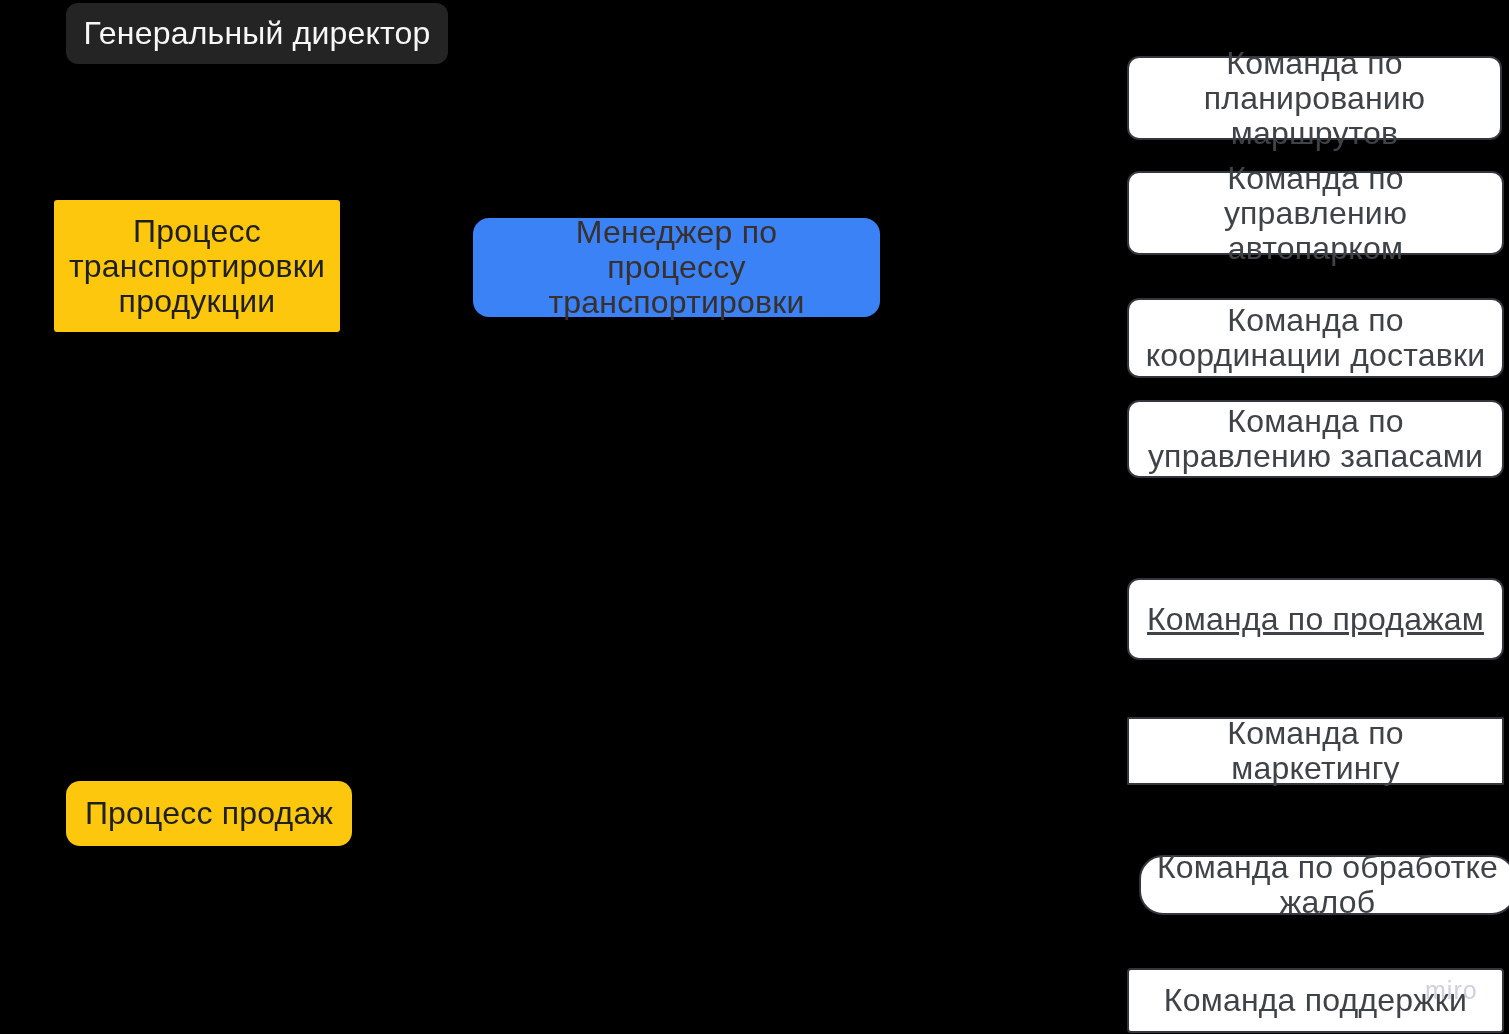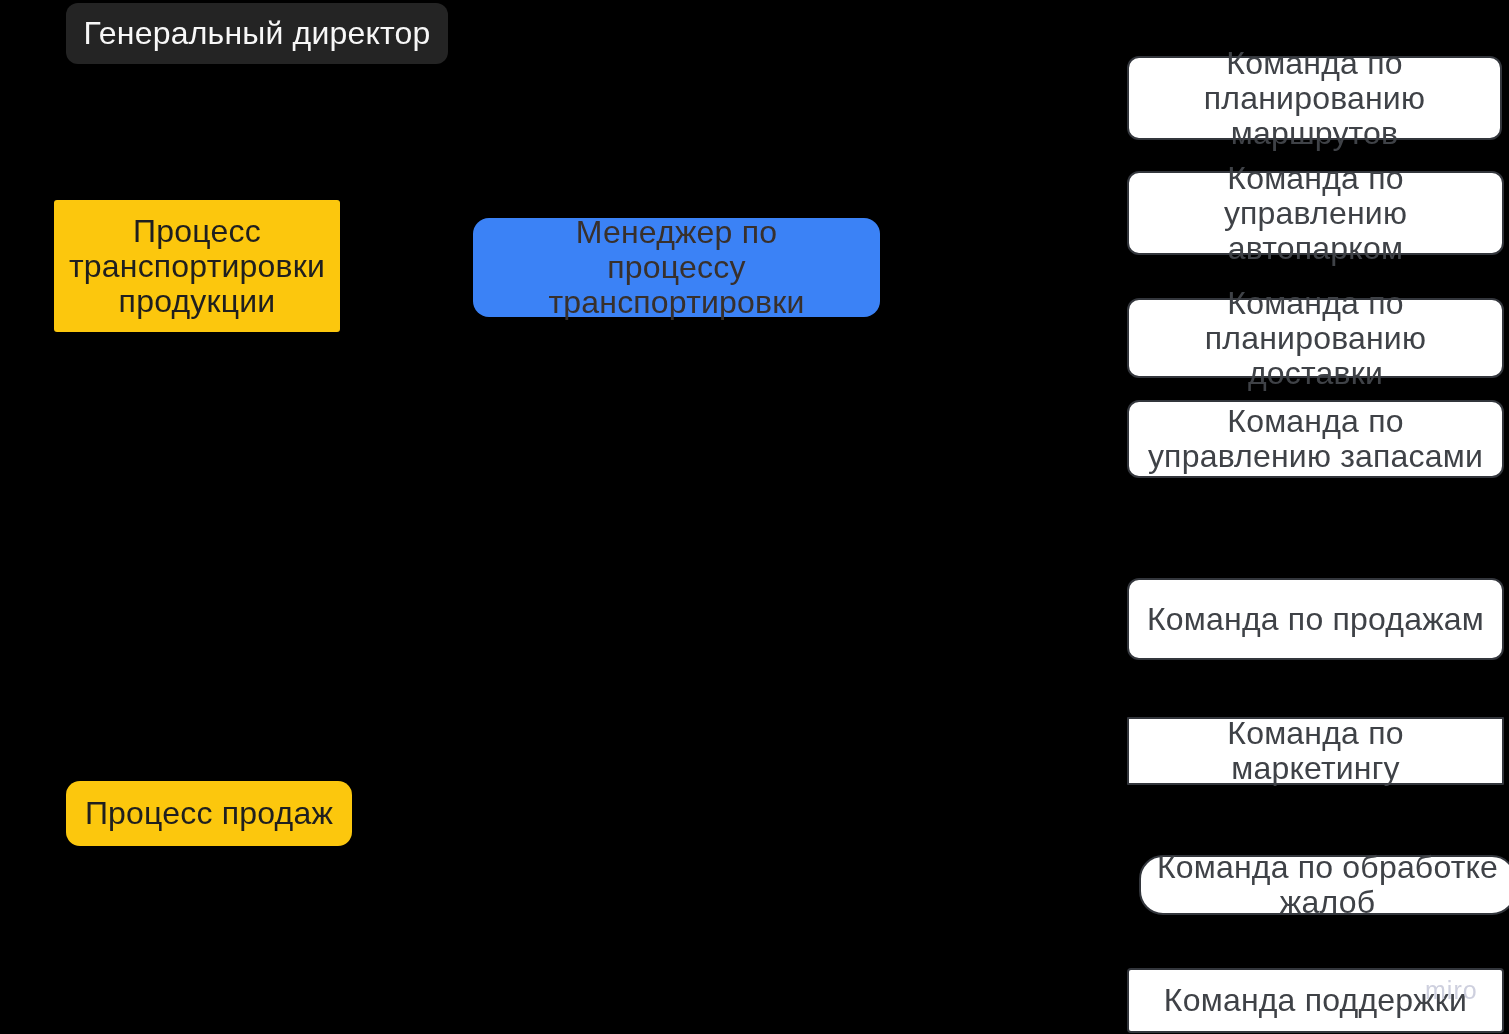--- a/index.html
+++ b/index.html
@@ -31,21 +31,21 @@
   
   .n0  { left: 66px;   top: 3px;   width: 382px; height: 61px;  border-radius: 12px; }
   .n1  { left: 54px;   top: 200px; width: 286px; height: 132px; border-radius: 3px; }
   .n2  { left: 473px;  top: 218px; width: 407px; height: 99px;  border-radius: 16px; padding: 4px 34px; }
   .n3  { left: 66px;   top: 781px; width: 286px; height: 65px;  border-radius: 14px; }
   .n4  { left: 472px;  top: 781px; width: 393px; height: 63px;  border-radius: 15px; padding: 4px 8px; }
   .n5  { left: 1127px; top: 56px;  width: 375px; height: 84px;  border-radius: 12px; }
   .n6  { left: 1127px; top: 171px; width: 377px; height: 84px;  border-radius: 12px; }
   .n7  { left: 1127px; top: 298px; width: 377px; height: 80px;  border-radius: 12px; }
   .n8  { left: 1127px; top: 400px; width: 377px; height: 78px;  border-radius: 12px; }
-  .n9  { left: 1127px; top: 578px; width: 377px; height: 82px;  border-radius: 12px; }
+  .n9  { left: 1127px; top: 578px; width: 377px; height: 82px;  border-radius: 12px; text-decoration: underline; }
   .n10 { left: 1127px; top: 717px; width: 377px; height: 68px;  border-radius: 1px; }
   .n11 { left: 1127px; top: 855px; width: 377px; height: 60px;  border-radius: 24px; padding: 4px 8px; margin-left: 12px; }
   .n12 { left: 1127px; top: 968px; width: 377px; height: 65px;  border-radius: 4px; }
   #watermark {
     position: absolute;
     left: 1425px;
     top: 976px;
     font-size: 25px;
     font-weight: 400;
     letter-spacing: 1px;
@@ -77,21 +77,21 @@
     <path d="M1005 885 H1127"></path>
     <path d="M1005 1000 H1127"></path>
   </svg>
 
   <div class="node n0" style="background: rgb(36, 36, 36); color: rgb(247, 247, 247);">Генеральный директор</div>
   <div class="node n1" style="background: rgb(252, 199, 13); color: rgb(31, 31, 31);">Процесс транспортировки продукции</div>
   <div class="node n2" style="background: #3b82f6; color: rgb(56, 48, 44);">Менеджер по процессу транспортировки</div>
   <div class="node n3" style="background: rgb(252, 199, 13); color: rgb(31, 31, 31);">Процесс продаж</div>
   <div class="node n5" style="background: rgb(255, 255, 255); color: rgb(63, 66, 71); border: 2px solid rgb(51, 54, 60);">Команда по планированию маршрутов</div>
   <div class="node n6" style="background: rgb(255, 255, 255); color: rgb(63, 66, 71); border: 2px solid rgb(51, 54, 60);">Команда по управлению автопарком</div>
-  <div class="node n7" style="background: rgb(255, 255, 255); color: rgb(63, 66, 71); border: 2px solid rgb(51, 54, 60);">Команда по планированию доставки</div>
+  <div class="node n7" style="background: rgb(255, 255, 255); color: rgb(63, 66, 71); border: 2px solid rgb(51, 54, 60);">Команда по координации доставки</div>
   <div class="node n8" style="background: rgb(255, 255, 255); color: rgb(63, 66, 71); border: 2px solid rgb(51, 54, 60);">Команда по управлению запасами</div>
   <div class="node n9" style="background: rgb(255, 255, 255); color: rgb(63, 66, 71); border: 2px solid rgb(51, 54, 60);">Команда по продажам</div>
   <div class="node n10" style="background: rgb(255, 255, 255); color: rgb(63, 66, 71); border: 2px solid rgb(51, 54, 60);">Команда по маркетингу</div>
   <div class="node n11" style="background: rgb(255, 255, 255); color: rgb(63, 66, 71); border: 2px solid rgb(51, 54, 60);">Команда по обработке жалоб</div>
   <div class="node n12" style="background: rgb(255, 255, 255); color: rgb(63, 66, 71); border: 2px solid rgb(51, 54, 60);">Команда поддержки</div>
 
   <div id="watermark">miro</div>
 
 </div>
 

